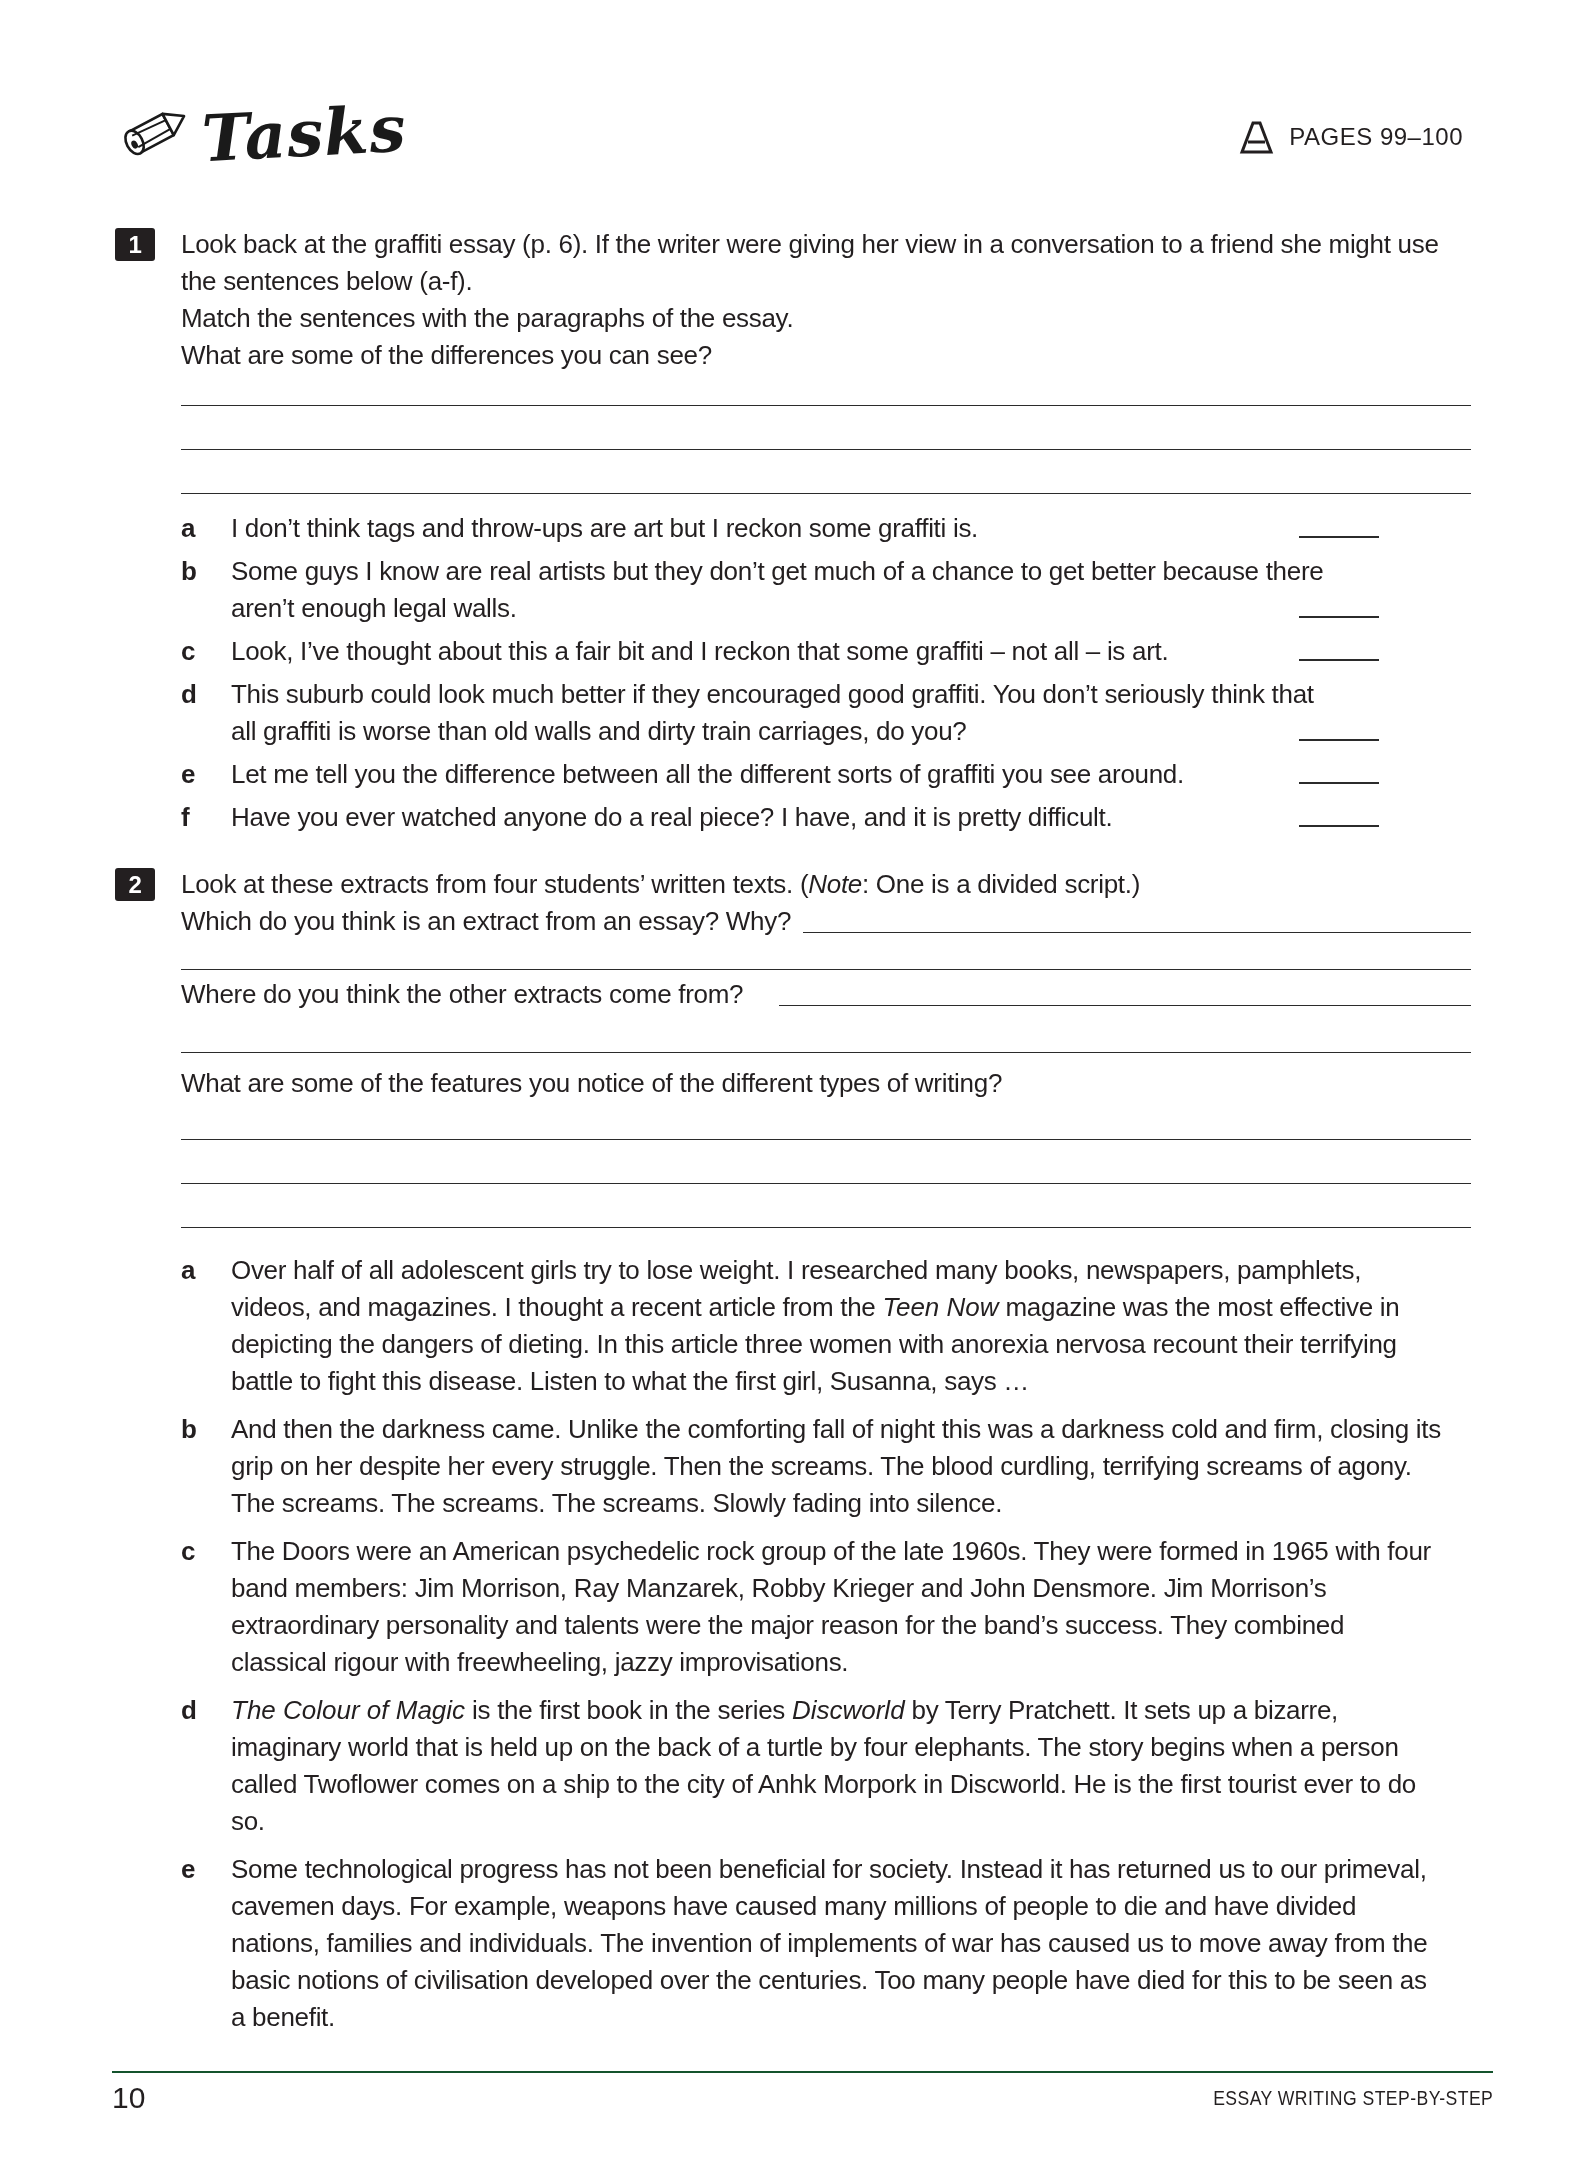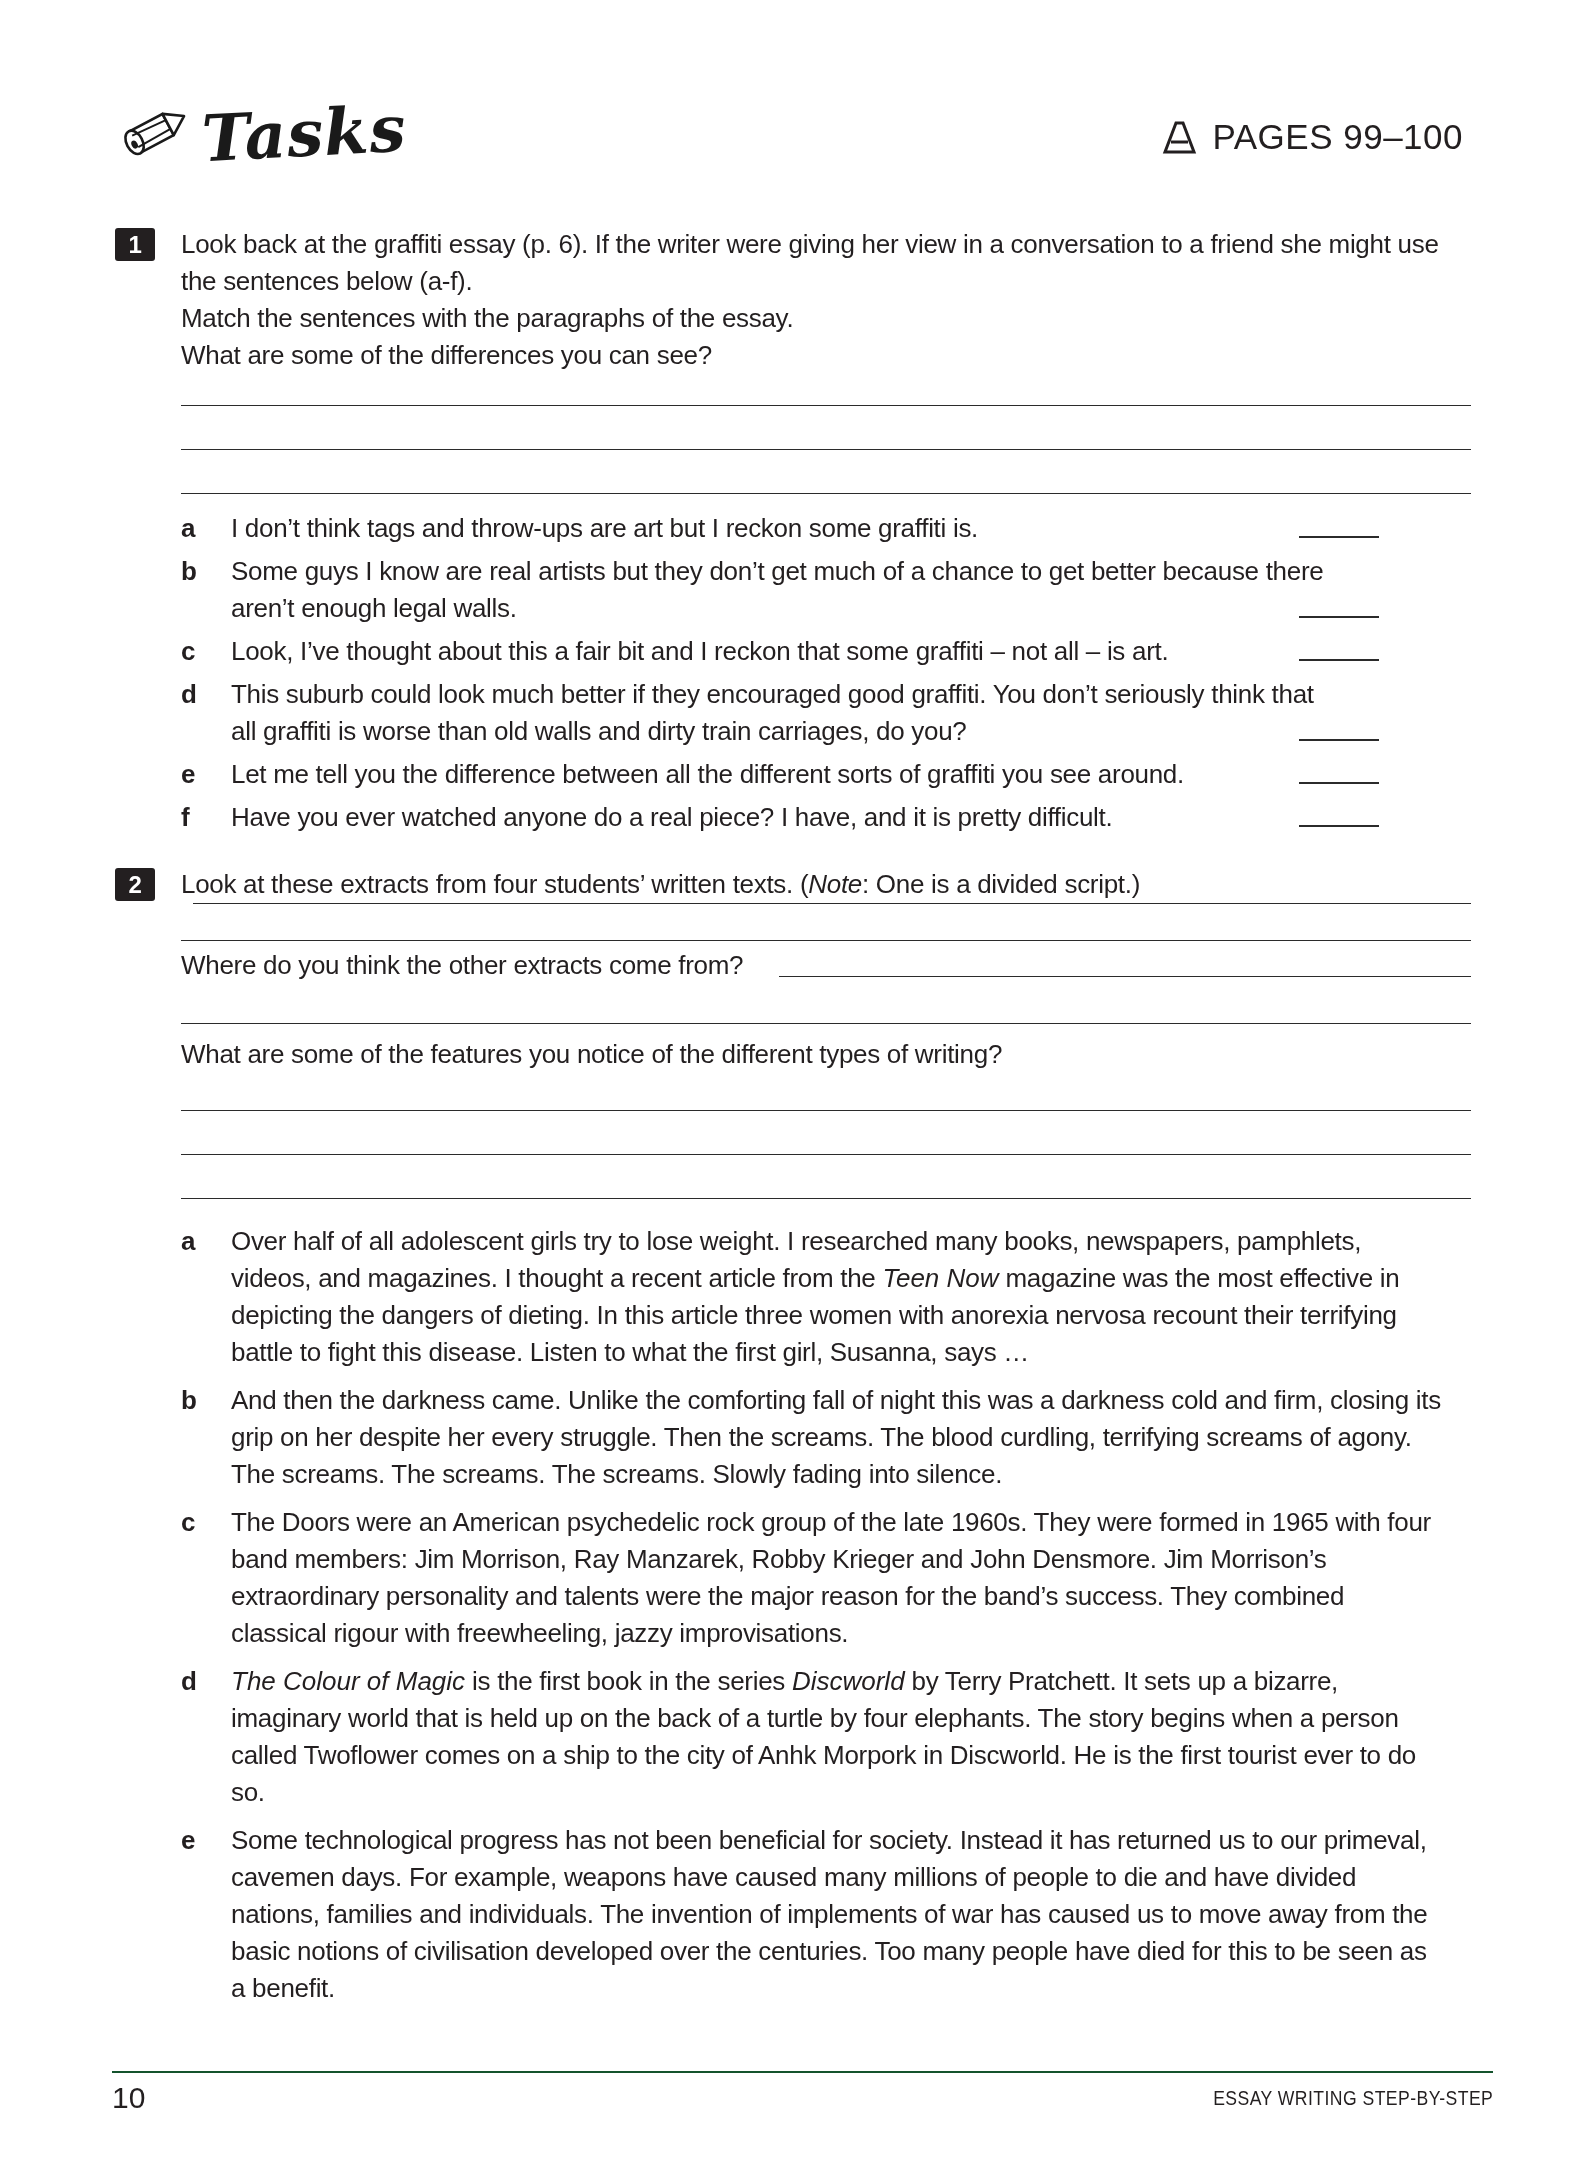--- a/index.html
+++ b/index.html
@@ -22,21 +22,21 @@
   .logo { display:flex; align-items:flex-end; gap:6px; }
   .logo-title {
     font-family:"DejaVu Serif", serif;
     font-style:italic; font-weight:bold;
     font-size:64px; line-height:64px;
     letter-spacing:1px;
     transform:rotate(-3deg);
     color:#1a1a1a;
   }
   .pages-ref { display:flex; align-items:center; gap:14px; padding-bottom:10px; }
-  .pages-label { font-size:35px; letter-spacing:0.5px; line-height:38px; }
+  .pages-label { font-size:24px; letter-spacing:0.5px; line-height:38px; }
 
   
   .main { position:absolute; top:226px; left:115px; width:1356px; }
   .task { display:flex; align-items:flex-start; }
   .badge {
     flex:0 0 40px; height:33px; margin-top:2px;
     background:#231f20; color:#ffffff; border-radius:3px;
     font-weight:bold; font-size:24px;
     display:flex; align-items:center; justify-content:center;
   }
@@ -166,20 +166,21 @@
         </div>
       </div>
     </div>
 
     <div class="task task2">
       <div class="badge">2</div>
       <div class="t-content">
         <div><span>Look at these extracts from four students’ written texts. (</span><i>Note</i><span>: One is a divided script.)</span></div>
 
         <div class="q-row">
+          <span class="q-text">Which do you think is an extract from an essay? Why?</span>
           <span class="inline-line"></span>
         </div>
         <div class="gap-rule-1 writeline-cont"></div>
 
         <div class="q-row q2-row">
           <span class="q-text">Where do you think the other extracts come from?</span>
           <span class="inline-line"></span>
         </div>
         <div class="gap-rule-2"></div>
 

